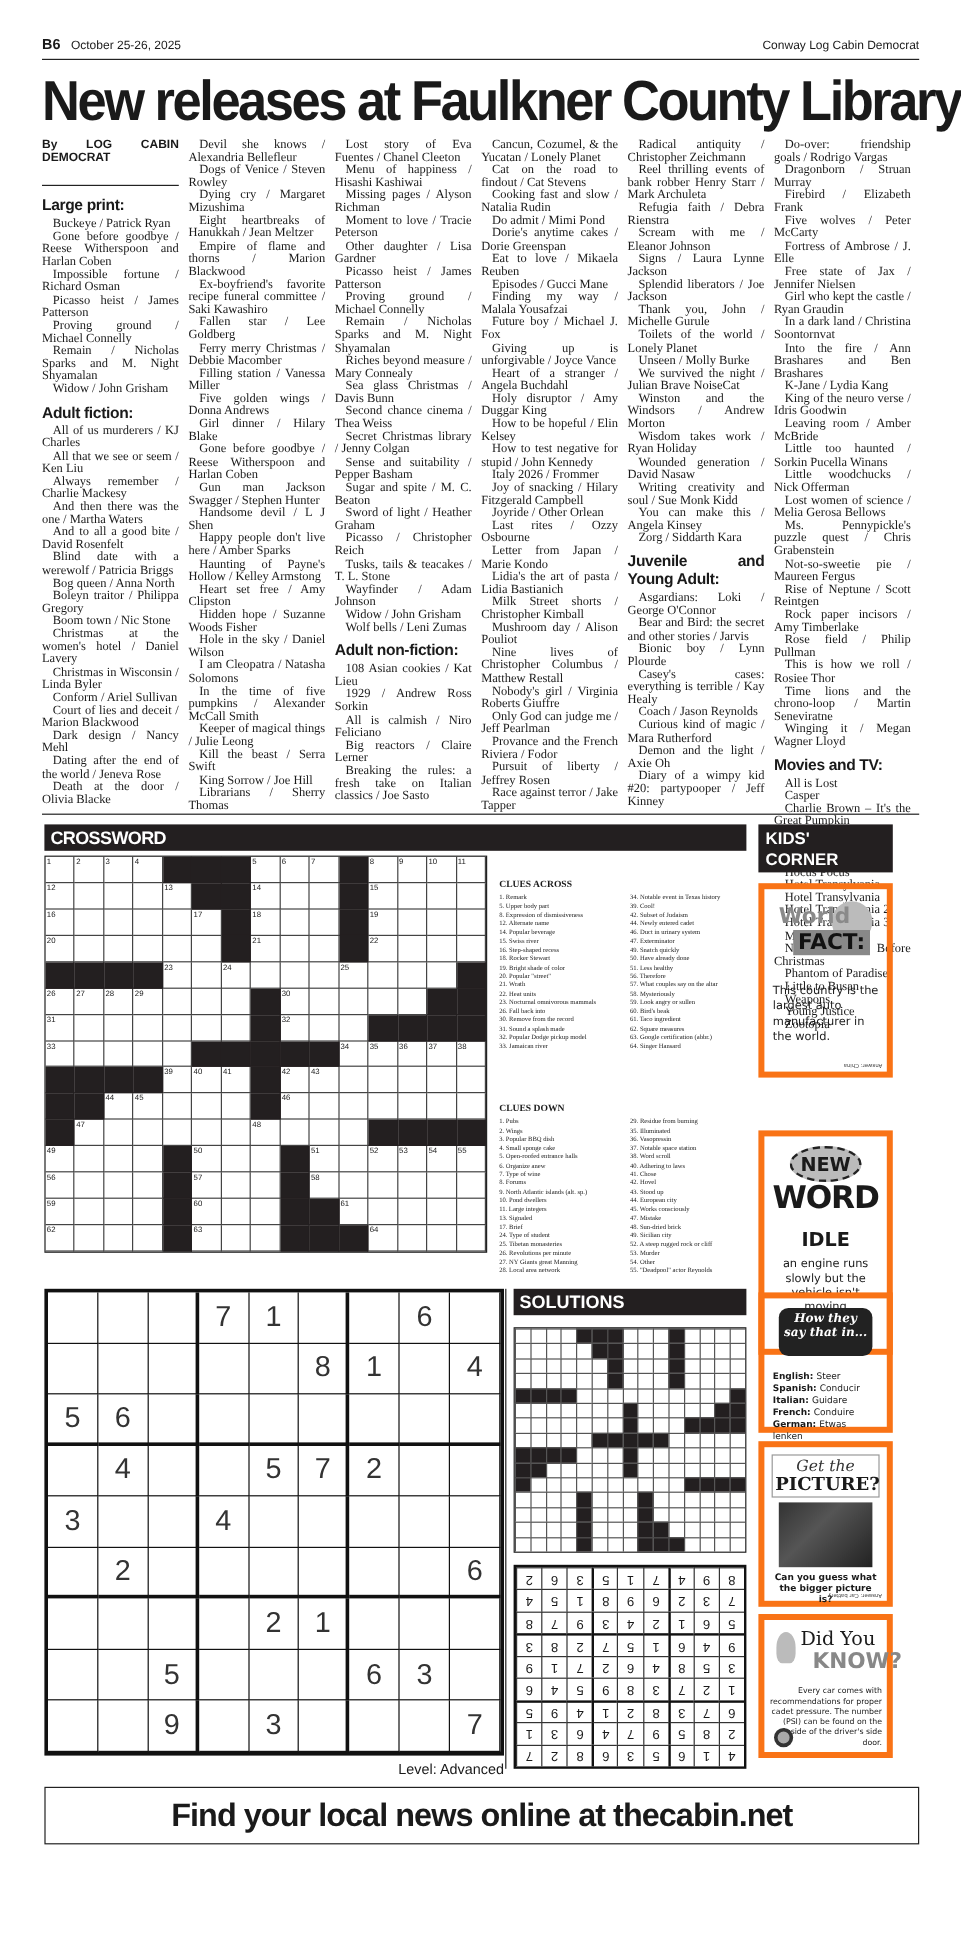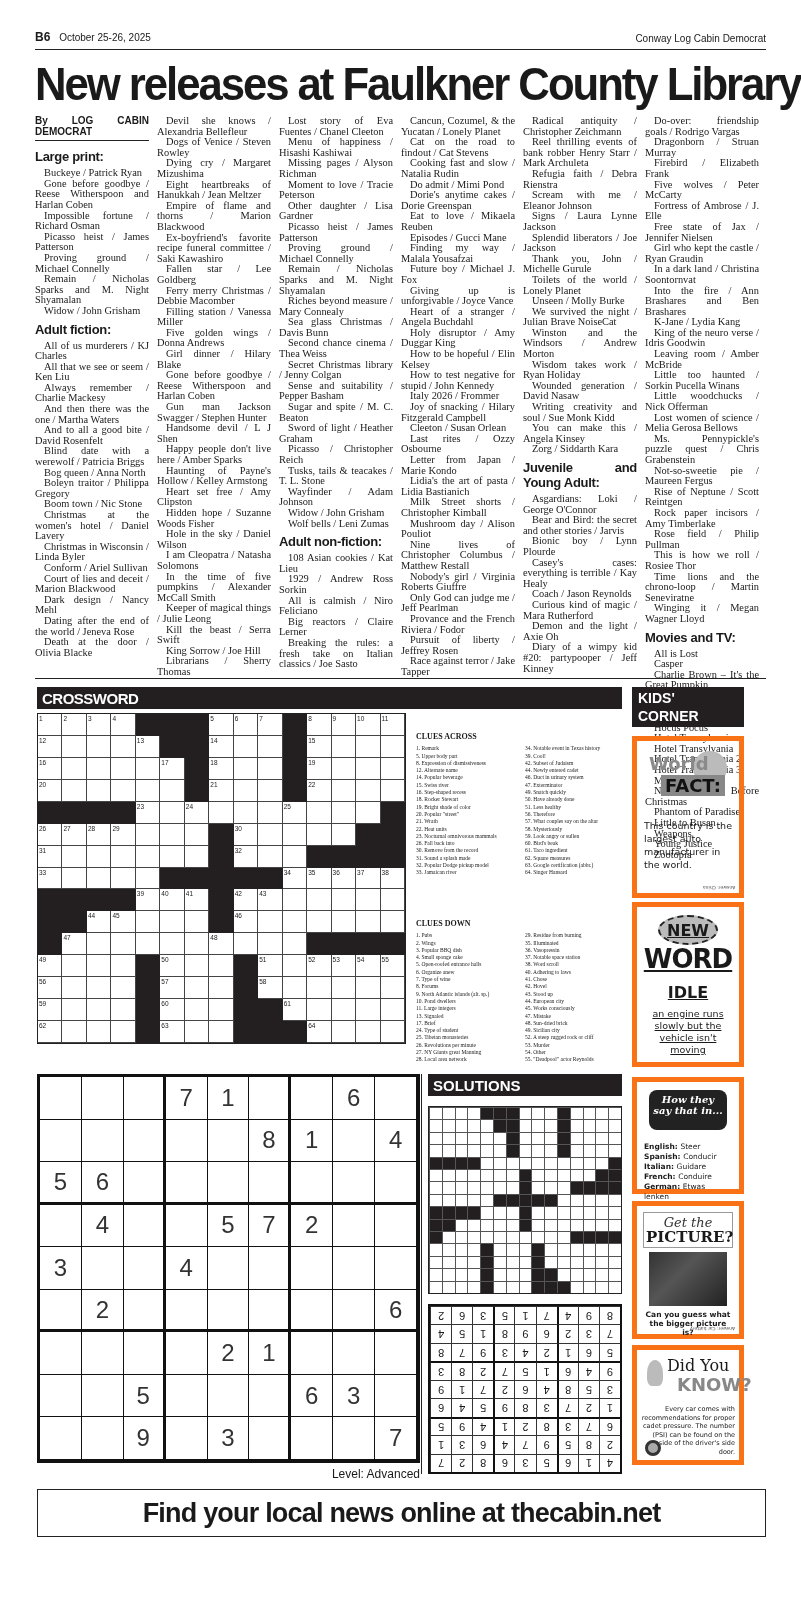--- a/index.html
+++ b/index.html
@@ -3,21 +3,21 @@
 <meta charset="utf-8">
 <style>
   * { box-sizing: border-box; margin: 0; padding: 0; }
   body { width: 801px; height: 1611px; background: #fff; color: #1a1a1a; font-family: "Liberation Serif", serif; position: relative; overflow: hidden; }
   .folio { position: absolute; left: 35px; top: 28px; width: 731px; height: 22px; display: flex; justify-content: space-between; align-items: flex-end; border-bottom: 1.5px solid #222; padding-bottom: 5px; font-family: "Liberation Sans", sans-serif; font-size: 10px; }
   .folio .pg { font-weight: bold; font-size: 12px; margin-right: 6px; }
   .headline { position: absolute; left: 35px; top: 55px; width: 740px; font-family: "Liberation Sans", sans-serif; font-weight: bold; font-size: 47px; letter-spacing: -2.2px; transform: scaleX(0.93); transform-origin: left; white-space: nowrap; line-height: 58px; }
   .cols { position: absolute; left: 35px; top: 116px; width: 731px; height: 562px; display: flex; gap: 8px; }
   .col { width: 114px; font-size: 10.4px; line-height: 10.6px; text-align: justify; hyphens: auto; }
   .col p { text-indent: 9px; }
-  .byline { font-family: "Liberation Sans", sans-serif; font-weight: bold; font-size: 10px; border-bottom: 1px solid #222; padding-bottom: 3px; margin-bottom: 8px; }
+  .byline { font-family: "Liberation Sans", sans-serif; font-weight: bold; font-size: 10px; border-bottom: 1px solid #222; padding-bottom: 17px; margin-bottom: 8px; }
   .sec { font-family: "Liberation Sans", sans-serif; font-weight: bold; font-size: 13px; line-height: 15px; margin: 5px 0 4px; letter-spacing: -0.3px; }
   .rule { position: absolute; left: 35px; top: 678px; width: 731px; border-top: 1.5px solid #222; }
   .xw-bar { position: absolute; left: 37px; top: 687px; width: 585px; height: 22px; background: #231f20; color: #fff; font-family: "Liberation Sans", sans-serif; font-weight: bold; font-size: 15px; padding: 3px 5px; letter-spacing: -0.5px; }
   .xw-grid { position: absolute; left: 37px; top: 713px; width: 369px; height: 331px; display: grid; grid-template-columns: repeat(15, 1fr); grid-template-rows: repeat(13, 1fr); border: 1px solid #222; }
   .xw-cell { border-right: 1px solid #444; border-bottom: 1px solid #444; font-family: "Liberation Sans", sans-serif; font-size: 6.5px; padding: 1px; position: relative; }
   .xw-cell.b { background: #231f20; border-color: #231f20; }
   .clues { position: absolute; left: 416px; font-size: 5.5px; line-height: 7.3px; }
   .clues h4 { font-family: "Liberation Serif", serif; font-size: 8px; font-weight: bold; margin-bottom: 5px; }
   .clues .cl { display: flex; gap: 6px; }
   .clues .cl div { width: 103px; }
@@ -147,21 +147,21 @@
       <p>Episodes / Gucci Mane</p>
       <p>Finding my way / Malala Yousafzai</p>
       <p>Future boy / Michael J. Fox</p>
       <p>Giving up is unforgivable / Joyce Vance</p>
       <p>Heart of a stranger / Angela Buchdahl</p>
       <p>Holy disruptor / Amy Duggar King</p>
       <p>How to be hopeful / Elin Kelsey</p>
       <p>How to test negative for stupid / John Kennedy</p>
       <p>Italy 2026 / Frommer</p>
       <p>Joy of snacking / Hilary Fitzgerald Campbell</p>
-      <p>Cleeton / Susan Orlean</p>
+      <p>Joyride / Other Orlean</p>
       <p>Last rites / Ozzy Osbourne</p>
       <p>Letter from Japan / Marie Kondo</p>
       <p>Lidia's the art of pasta / Lidia Bastianich</p>
       <p>Milk Street shorts / Christopher Kimball</p>
       <p>Mushroom day / Alison Pouliot</p>
       <p>Nine lives of Christopher Columbus / Matthew Restall</p>
       <p>Nobody's girl / Virginia Roberts Giuffre</p>
       <p>Only God can judge me / Jeff Pearlman</p>
       <p>Provance and the French Riviera / Fodor</p>
       <p>Pursuit of liberty / Jeffrey Rosen</p>
@@ -570,21 +570,21 @@
 <div class="kbox" style="top:736px; height:162px;">
   <div style="margin:10px 10px 0; position:relative; height:50px;">
     <div style="position:absolute; right:2px; top:0; width:34px; height:34px; border-radius:50%; background:#bbb;"></div>
     <div style="position:absolute; left:2px; top:2px; font-family:'DejaVu Sans',sans-serif; font-weight:bold; font-size:18px; color:#8a8a8a;">World</div>
     <div style="position:absolute; left:14px; top:24px; background:#888; padding:0 4px; font-family:'DejaVu Sans',sans-serif; font-weight:bold; font-size:18px; color:#111;">FACT:</div>
   </div>
   <p style="margin:18px 7px 0; font-size:9.5px; line-height:13px;">This country is the largest auto manufacturer in the world.</p>
   <div class="small-ans">Answer: China</div>
 </div>
 
-<div class="kbox" style="top:902px; height:165px; text-align:center;text-decoration:underline;">
+<div class="kbox" style="top:942px; height:187px; text-align:center;">
   <div style="margin:8px auto 0; width:60px; height:30px; border-radius:50%; border:2px dashed #222; background:#bbb; font-weight:bold; font-size:16px; line-height:28px;">NEW</div>
   <div style="font-family:'DejaVu Sans',sans-serif; font-weight:bold; font-size:26px; letter-spacing:-1px; line-height:28px;">WORD</div>
   <div style="margin-top:10px; font-weight:bold; font-size:16px;">IDLE</div>
   <p style="margin:6px 10px 0; font-size:9.5px; line-height:12px;">an engine runs slowly but the vehicle isn't moving</p>
 </div>
 
 <div class="kbox" style="top:1077px; height:117px;">
   <div style="margin:8px 12px 0; height:40px; background:#222; color:#fff; border-radius:8px; font-family:'DejaVu Serif',serif; font-style:italic; font-weight:bold; font-size:10px; text-align:center; padding:4px;">How they say that in...</div>
   <div id="htsList" style="margin:12px 7px 0; font-size:7.5px; line-height:10px;">
       <div><b>English: </b><span>Steer</span></div>

